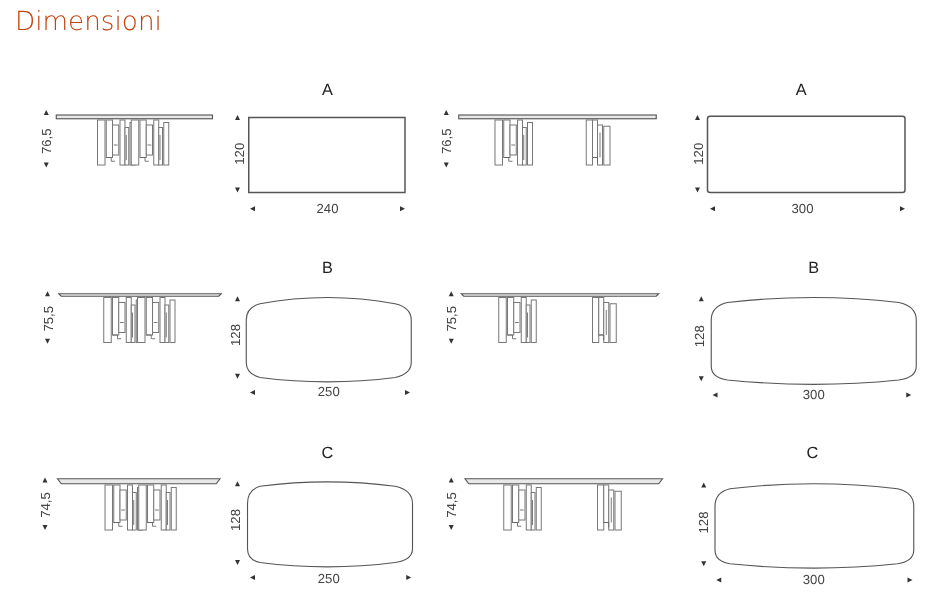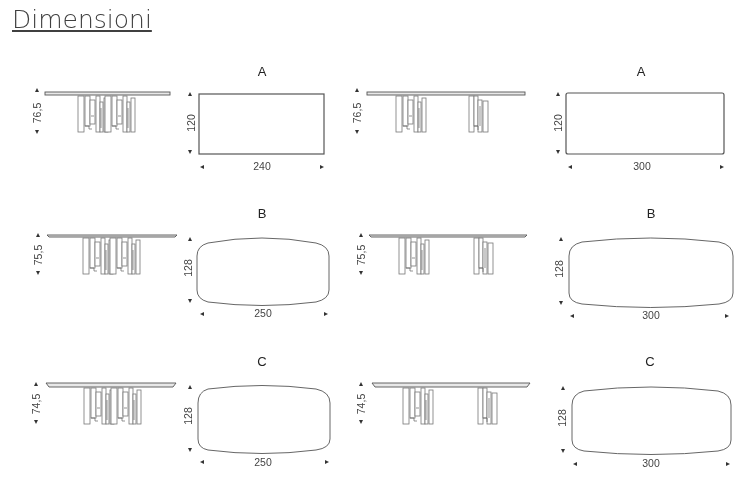--- a/index.html
+++ b/index.html
@@ -1,19 +1,19 @@
 <!DOCTYPE html>
 <html><head>
 <meta charset="utf-8">
 <style>
   html, body { margin:0; padding:0; background:#ffffff; }
   body { width:750px; height:484px; position:relative; overflow:hidden;
          font-family:"Liberation Sans", "DejaVu Sans", sans-serif; color:#333; }
-  .title { position:absolute; left:12px; top:5px; font-size:25px; color:#404040;
-           font-family:"DejaVu Sans", "Liberation Sans", sans-serif; font-weight:300;text-decoration:underline; }
+  .title { position:absolute; left:12px; top:5px; font-size:21px; color:#c2410c;
+           font-family:"DejaVu Sans", "Liberation Sans", sans-serif; font-weight:300; }
   svg { position:absolute; left:0; top:0; }
   .lbl { font-family:"Liberation Sans", sans-serif; font-size:10.5px; fill:#444; }
   .letter { font-family:"Liberation Sans", sans-serif; font-size:13px; fill:#222; }
   .line { stroke:#555; fill:none; stroke-width:0.9; }
   .leg { stroke:#777; fill:#fff; stroke-width:0.8; }
   .legd { stroke:#666; fill:none; stroke-width:0.7; }
   .top { stroke:#555; fill:#e8e8e8; stroke-width:0.9; }
   .arr { fill:#333; }
 </style>
 </head>

